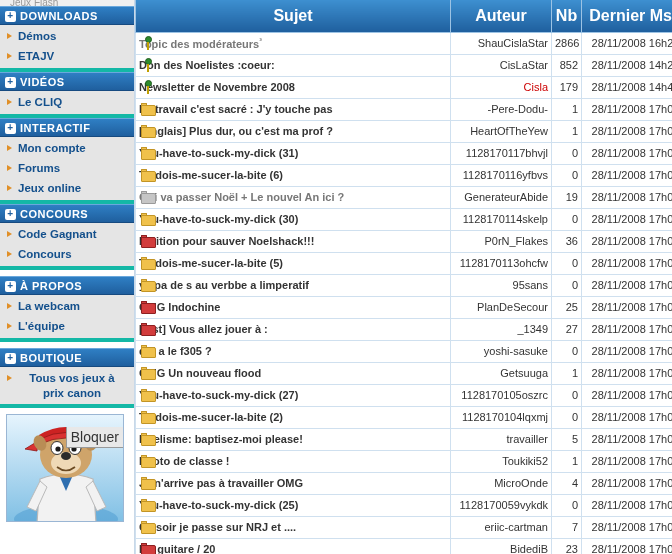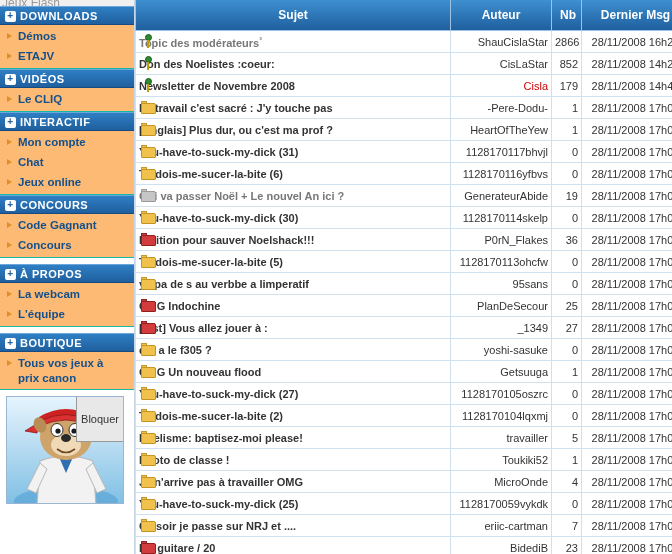--- a/index.html
+++ b/index.html
@@ -22,23 +22,23 @@
     width: 134px;
     min-width: 134px;
     background: #ffffff;
     position: relative;
     overflow: hidden;
   }
   .side-top-strip {
     height: 6px;
     background: #f0f0f0;
     color: #9a9a9a;
-    font-size: 12px;
+    font-size: 10px;
     line-height: 6px;
-    padding-left: 2px;
+    padding-left: 10px;
     overflow: hidden;
     white-space: nowrap;
   }
   .sec-header {
     background: linear-gradient(#2f7fc4, #1f5f9e);
     color: #ffffff;
     font-size: 11px;
     font-weight: bold;
     letter-spacing: 0.5px;
     height: 19px;
@@ -55,23 +55,23 @@
     width: 11px; height: 11px;
     background: #ffffff;
     color: #1f5f9e;
     font-size: 10px;
     font-weight: bold;
     line-height: 10px;
     text-align: center;
     border-radius: 2px;
   }
   .sec-body {
-    background: #fdba74;
+    background: #e5e5e5;
     padding: 1px 8px 2px 0;
-    border-bottom: 1px solid #14b8a6;
+    border-bottom: 4px solid #14b8a6;
   }
   .side-item {
     height: 20px;
     line-height: 20px;
     font-size: 11.5px;
     color: #14508c;
     padding-left: 18px;
     position: relative;
     white-space: nowrap;
     overflow: hidden;
@@ -84,69 +84,70 @@
     width: 0; height: 0;
     border-left: 5px solid #e08f28;
     border-top: 3.5px solid transparent;
     border-bottom: 3.5px solid transparent;
   }
   .side-item.two-line {
     height: 34px;
     line-height: 15px;
     padding-top: 3px;
     white-space: normal;
+    text-align: center;
   }
   .spacer-sm { height: 6px; background: #ffffff; }
 
   
   #mascot-box {
     margin: 6px 4px 0 6px;
     width: 118px;
     height: 108px;
     border: 1px solid #9ab6d4;
     background: linear-gradient(#dff0fb, #8fc6e8);
     position: relative;
     overflow: hidden;
   }
   #bloquer-tab {
     position: absolute;
-    right: 0; top: 0;
+    right: 0; top: 12px;
     background: #e8e8e8;
     border-left: 1px solid #999;
     border-bottom: 1px solid #999;
-    font-size: 11px;
+    font-size: 14px;
     color: #333;
-    padding: 16px 4px;
+    padding: 4px 4px;
     line-height: 12px;
     cursor: pointer;
     z-index: 4;
   }
 
   
   #table-wrap {
     flex: 1;
     overflow: hidden;
     background: #ffffff;
     border-left: 1px solid #c8d8e8;
   }
   table.forum {
     border-collapse: collapse;
     width: 100%;
     table-layout: fixed;
   }
   table.forum th {
     background: linear-gradient(#3d8fd0, #1f5f9e);
     color: #ffffff;
-    font-size: 12px;
+    font-size: 16px;
     font-weight: bold;
-    height: 22px;
+    height: 32px;
     border: 1px solid #9cc3e4;
     border-top: none;
     text-align: center;
-    padding: 8px;
+    padding: 0;
   }
   table.forum td {
     border: 1px solid #cfe0ef;
     height: 22px;
     font-size: 11px;
     padding: 0 3px;
     color: #333;
     white-space: nowrap;
     overflow: hidden;
   }
@@ -225,21 +226,21 @@
           <div class="side-item"><span class="bullet"></span><span>Démos</span></div>
           <div class="side-item"><span class="bullet"></span><span>ETAJV</span></div>
         </div>
         <div class="sec-header"><span class="plus">+</span><span>VIDÉOS</span></div>
         <div class="sec-body">
           <div class="side-item"><span class="bullet"></span><span>Le CLIQ</span></div>
         </div>
         <div class="sec-header"><span class="plus">+</span><span>INTERACTIF</span></div>
         <div class="sec-body">
           <div class="side-item"><span class="bullet"></span><span>Mon compte</span></div>
-          <div class="side-item"><span class="bullet"></span><span>Chat</span></div>
+          <div class="side-item"><span class="bullet"></span><span>Forums</span></div>
           <div class="side-item"><span class="bullet"></span><span>Jeux online</span></div>
         </div>
         <div class="sec-header"><span class="plus">+</span><span>CONCOURS</span></div>
         <div class="sec-body">
           <div class="side-item"><span class="bullet"></span><span>Code Gagnant</span></div>
           <div class="side-item"><span class="bullet"></span><span>Concours</span></div>
         </div>
         <div class="spacer-sm"></div>
         <div class="sec-header"><span class="plus">+</span><span>À PROPOS</span></div>
         <div class="sec-body">

